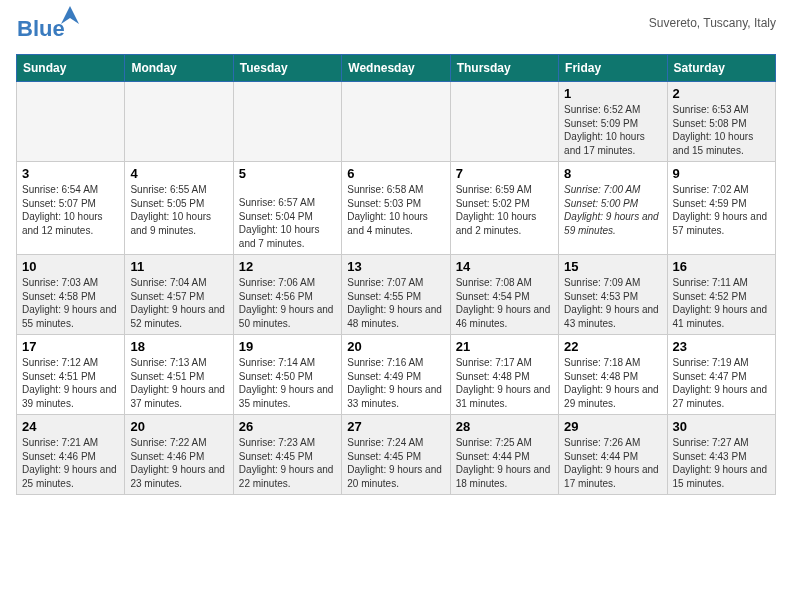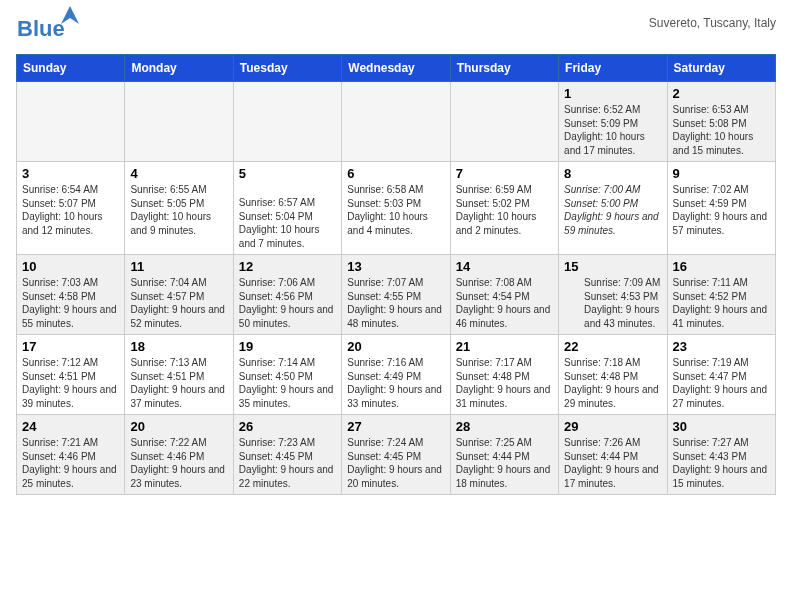--- a/index.html
+++ b/index.html
@@ -41,21 +41,21 @@
     .subtitle {
       font-size: 12px;
       color: #555;
     }
     .calendar {
       width: 100%;
       border-collapse: collapse;
       font-size: 11px;
     }
     .calendar th {
-      background-color: #1d4ed8;
+      background-color: #0f766e;
       color: #fff;
       text-align: left;
       padding: 6px 6px;
       font-size: 12px;
       border: 1px solid #2a6aaf;
     }
     .calendar td {
       border: 1px solid #ccc;
       vertical-align: top;
       padding: 4px 5px;
@@ -203,21 +203,21 @@
 Daylight: 9 hours and 48 minutes.</div>
         </td>
         <td class="shaded">
           <span class="day-number">14</span>
           <div class="day-info" style="white-space: pre-line;">Sunrise: 7:08 AM
 Sunset: 4:54 PM
 Daylight: 9 hours and 46 minutes.</div>
         </td>
         <td class="shaded">
           <span class="day-number">15</span>
-          <div class="day-info" style="white-space: pre-line; margin-left: 20px;">Sunrise: 7:09 AM
+          <div class="day-info" style="white-space: pre-line;">Sunrise: 7:09 AM
 Sunset: 4:53 PM
 Daylight: 9 hours and 43 minutes.</div>
         </td>
         <td class="shaded">
           <span class="day-number">16</span>
           <div class="day-info" style="white-space: pre-line;">Sunrise: 7:11 AM
 Sunset: 4:52 PM
 Daylight: 9 hours and 41 minutes.</div>
         </td>
       </tr>

